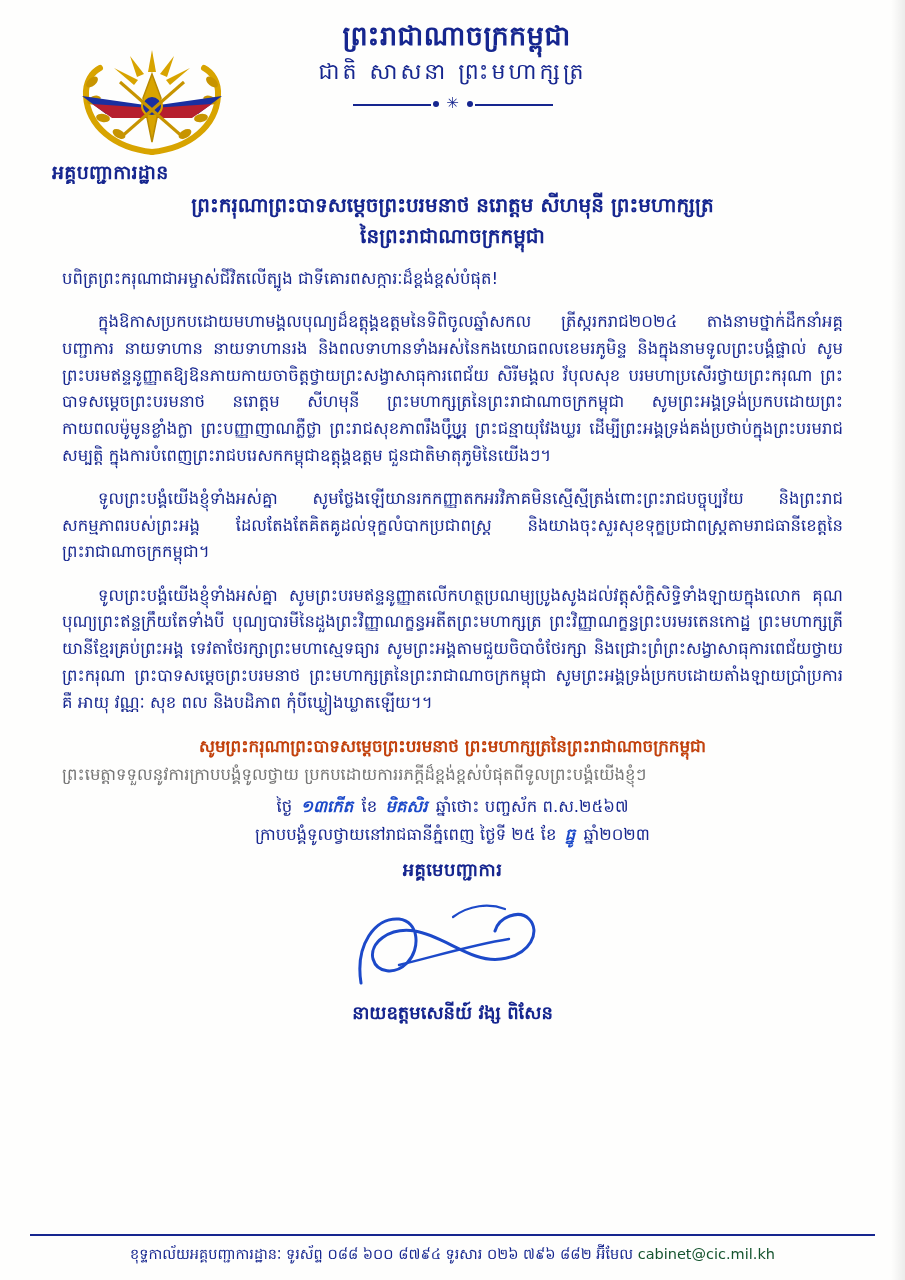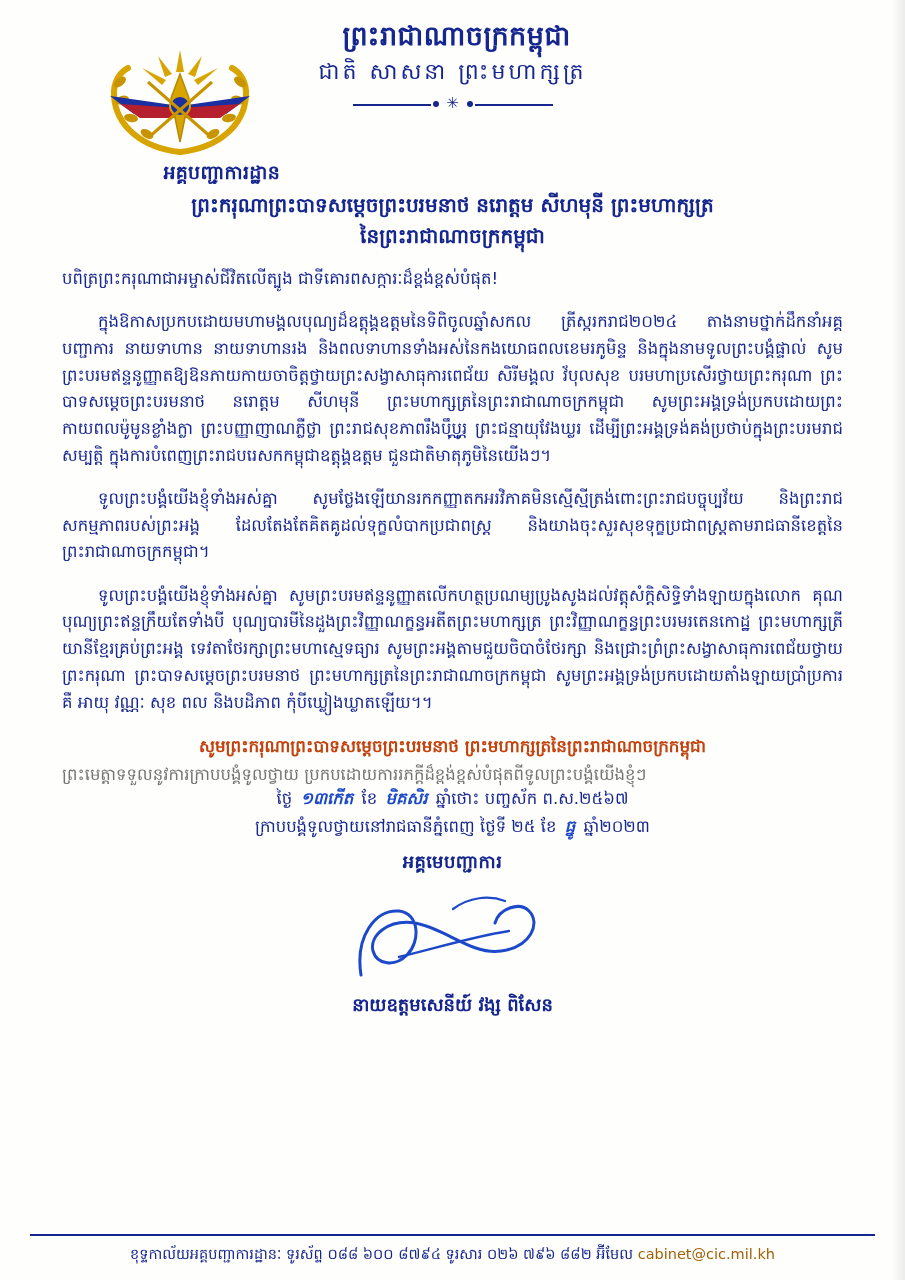--- a/index.html
+++ b/index.html
@@ -78,24 +78,24 @@
     height: 6px;
     border-radius: 50%;
     background: #16268f;
   }
   .motto-divider .dot.l { left: 80px; }
   .motto-divider .dot.r { right: 80px; }
 
   
   .emblem-wrap {
     position: absolute;
-    left: 80px;
+    left: 52px;
     top: 48px;
     width: 200px;
-    text-align: right;
+    text-align: left;
   }
   .emblem {
     position: relative;
     width: 180px;
     height: 110px;
     margin: 0 auto;
   }
   .emblem svg { display:block; }
   .emblem-label {
     margin-top: 2px;
@@ -143,20 +143,21 @@
     text-align: justify;
     margin-top: 2px;
   }
   .apology {
     font-size: 16.5px;
     color: #16268f;
     margin-top: 6px;
     text-align: center;
   }
   .date-line {
+    margin-top: 8px;
     text-align: center;
     font-size: 16.5px;
     color: #16268f;
   }
   .hand {
     color: #1c49c9;
     font-style: italic;
     font-weight: bold;
     padding: 0 3px;
   }
@@ -200,21 +201,21 @@
     height: 2px;
     background: #16268f;
     margin: 0 30px 0 30px;
   }
   .footer-text {
     text-align: center;
     font-size: 14.5px;
     color: #16268f;
     padding: 9px 0 14px 0;
   }
-  .footer-text .mail { color: #a16207; }
+  .footer-text .mail { color: #14532d; }
   .edge-shadow {
     position:absolute; right:0; top:0; width:14px; height:1280px;
     background: linear-gradient(to right, rgba(0,0,0,0), rgba(0,0,0,0.07));
     pointer-events:none;
   }
 </style>
 </head>
 <body>
 
 <div class="page">

